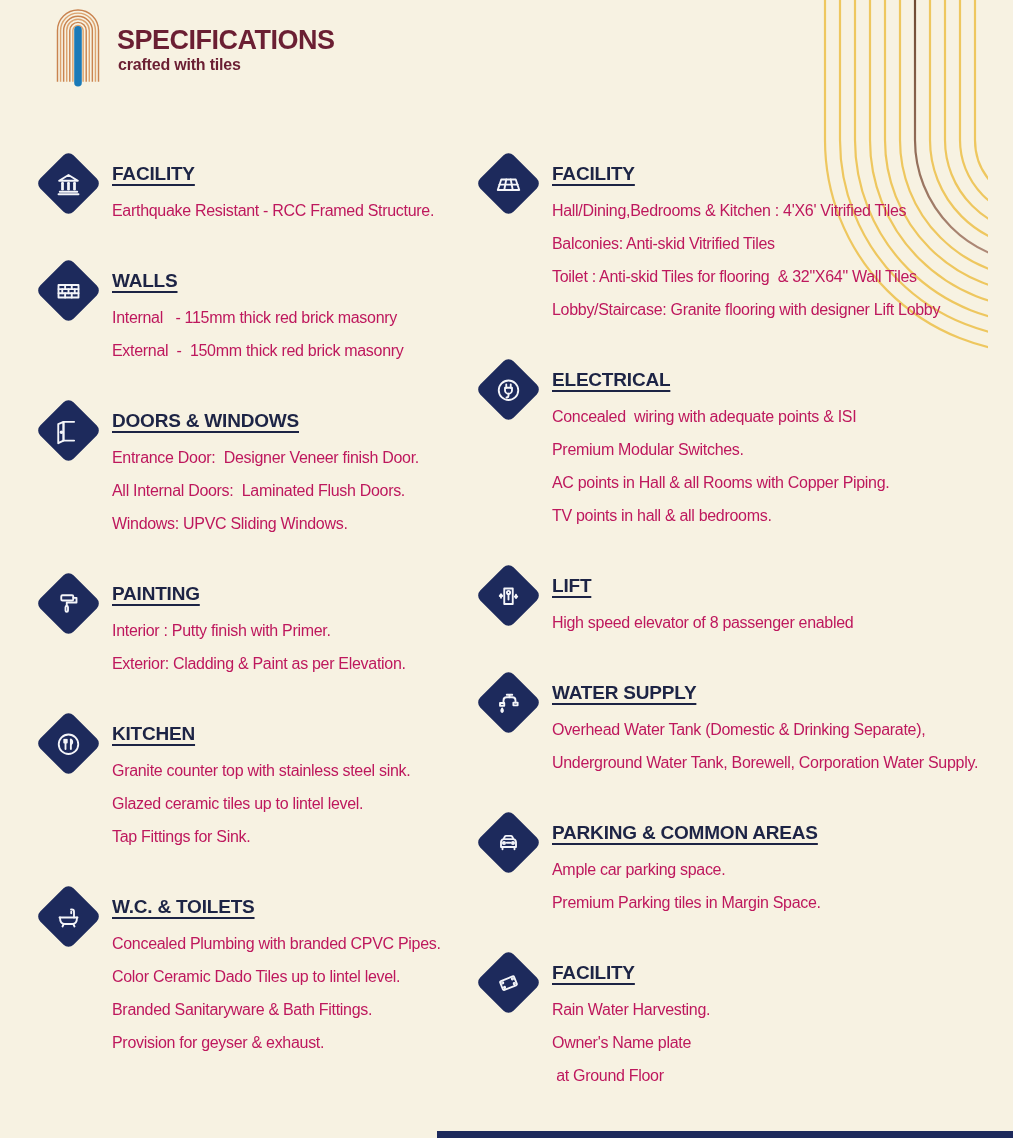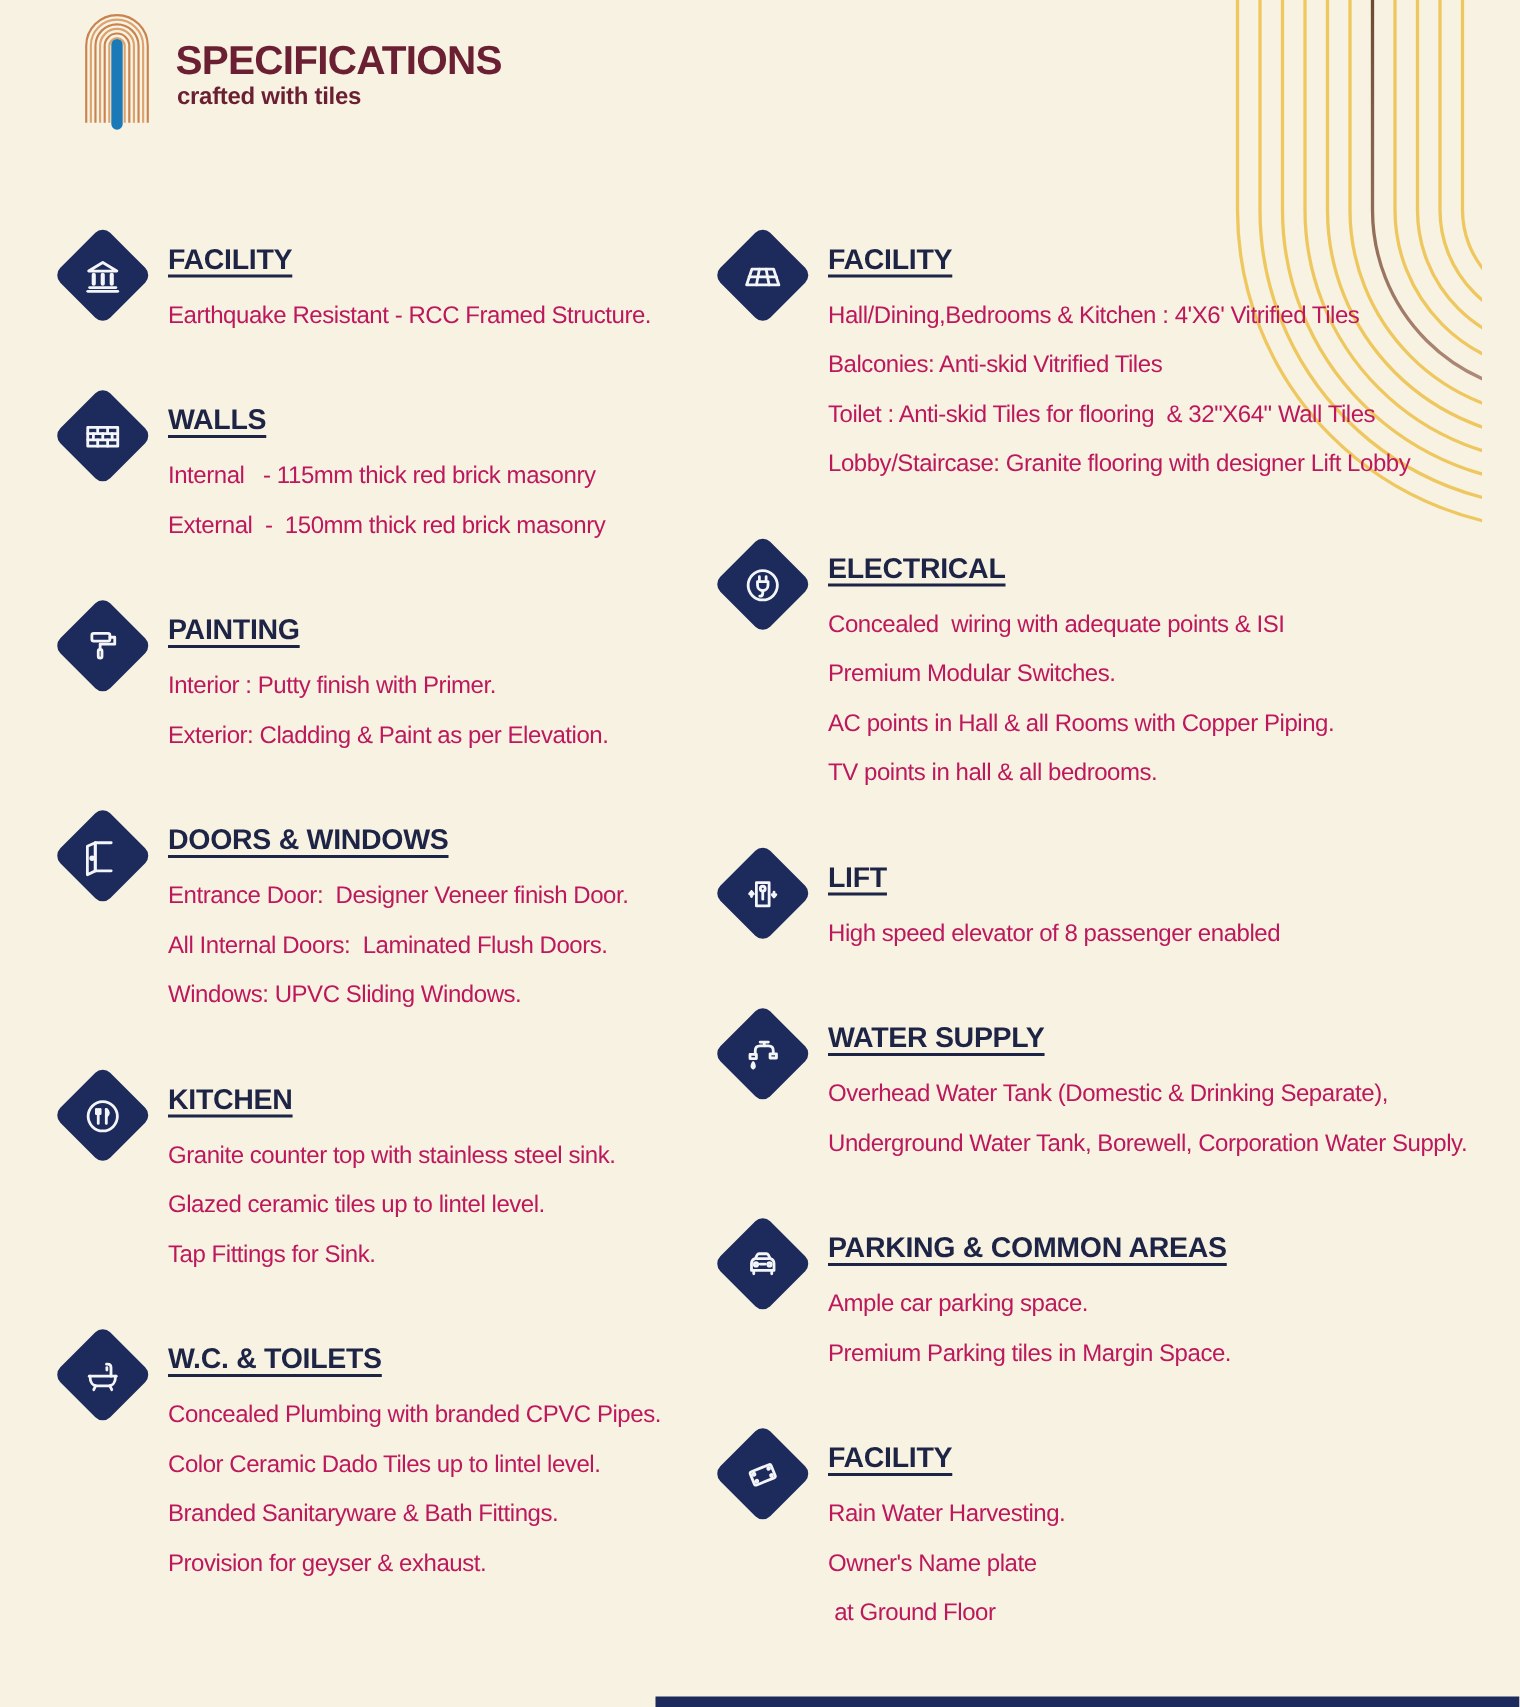--- a/index.html
+++ b/index.html
@@ -128,50 +128,50 @@
             <h2 class="spec-title">WALLS</h2>
             <p class="spec-line">Internal   - 115mm thick red brick masonry</p>
             <p class="spec-line">External  -  150mm thick red brick masonry</p>
           </div>
         </section>
         <section class="spec-item">
           <div class="diamond-wrap">
             <div class="diamond">
               <svg width="30" height="30" viewBox="0 0 24 24">
                 <g fill="none" stroke="#f4f5f9" stroke-width="1.5" stroke-linecap="round" stroke-linejoin="round">
-                  <rect x="6.2" y="4.8" width="9.6" height="4.2" rx="1"></rect>
-                  <path d="M15.8 6.9 H18.4 V10.6 H10.6 V13.4"></path>
-                  <rect x="9.6" y="13.4" width="2" height="4.6" rx="1"></rect>
-                </g>
-              </svg>
-            </div>
-          </div>
-          <div class="spec-text">
-            <h2 class="spec-title">PAINTING</h2>
-            <p class="spec-line">Interior : Putty finish with Primer.</p>
-            <p class="spec-line">Exterior: Cladding &amp; Paint as per Elevation.</p>
-          </div>
-        </section>
-        <section class="spec-item">
-          <div class="diamond-wrap">
-            <div class="diamond">
-              <svg width="30" height="30" viewBox="0 0 24 24">
-                <g fill="none" stroke="#f4f5f9" stroke-width="1.5" stroke-linecap="round" stroke-linejoin="round">
                   <path d="M16.5 4.5 H8 V19.5 H16.5"></path>
                   <path d="M8 4.5 3.8 6.4 V21.6 L8 19.5 Z"></path>
                   <circle cx="6.3" cy="12.8" r="0.7" fill="#f4f5f9"></circle>
                 </g>
               </svg>
             </div>
           </div>
           <div class="spec-text">
             <h2 class="spec-title">DOORS &amp; WINDOWS</h2>
             <p class="spec-line">Entrance Door:  Designer Veneer finish Door.</p>
             <p class="spec-line">All Internal Doors:  Laminated Flush Doors.</p>
             <p class="spec-line">Windows: UPVC Sliding Windows.</p>
+          </div>
+        </section>
+        <section class="spec-item">
+          <div class="diamond-wrap">
+            <div class="diamond">
+              <svg width="30" height="30" viewBox="0 0 24 24">
+                <g fill="none" stroke="#f4f5f9" stroke-width="1.5" stroke-linecap="round" stroke-linejoin="round">
+                  <rect x="6.2" y="4.8" width="9.6" height="4.2" rx="1"></rect>
+                  <path d="M15.8 6.9 H18.4 V10.6 H10.6 V13.4"></path>
+                  <rect x="9.6" y="13.4" width="2" height="4.6" rx="1"></rect>
+                </g>
+              </svg>
+            </div>
+          </div>
+          <div class="spec-text">
+            <h2 class="spec-title">PAINTING</h2>
+            <p class="spec-line">Interior : Putty finish with Primer.</p>
+            <p class="spec-line">Exterior: Cladding &amp; Paint as per Elevation.</p>
           </div>
         </section>
         <section class="spec-item">
           <div class="diamond-wrap">
             <div class="diamond">
               <svg width="30" height="30" viewBox="0 0 24 24">
                 <g fill="none" stroke="#f4f5f9" stroke-width="1.5" stroke-linecap="round" stroke-linejoin="round">
                   <circle cx="12" cy="12" r="7.8"></circle>
                   <path d="M9.6 8.3 V15.8 M8.6 8.3 V10.6 M10.6 8.3 V10.6"></path>
                   <path d="M13.9 8.3 V15.8"></path>

